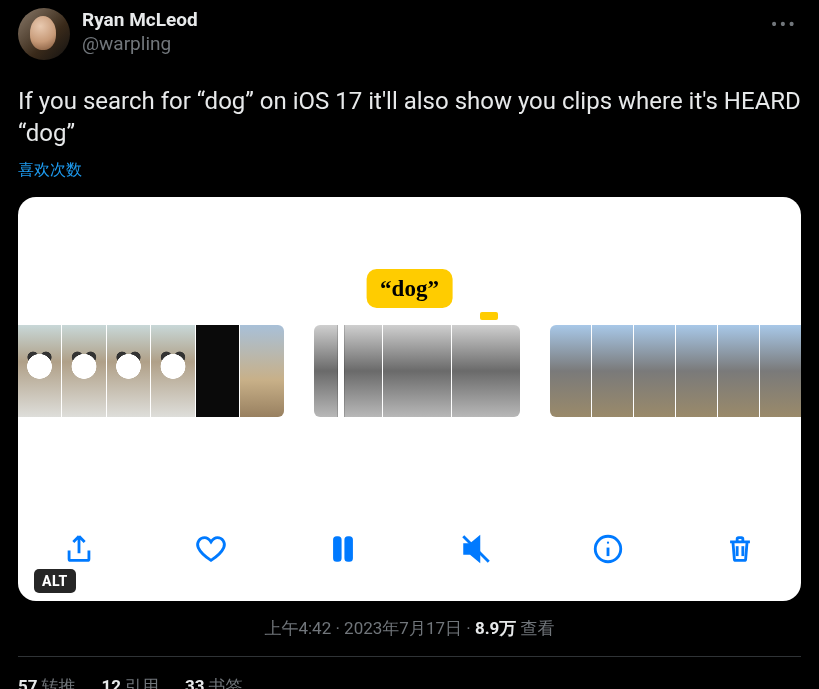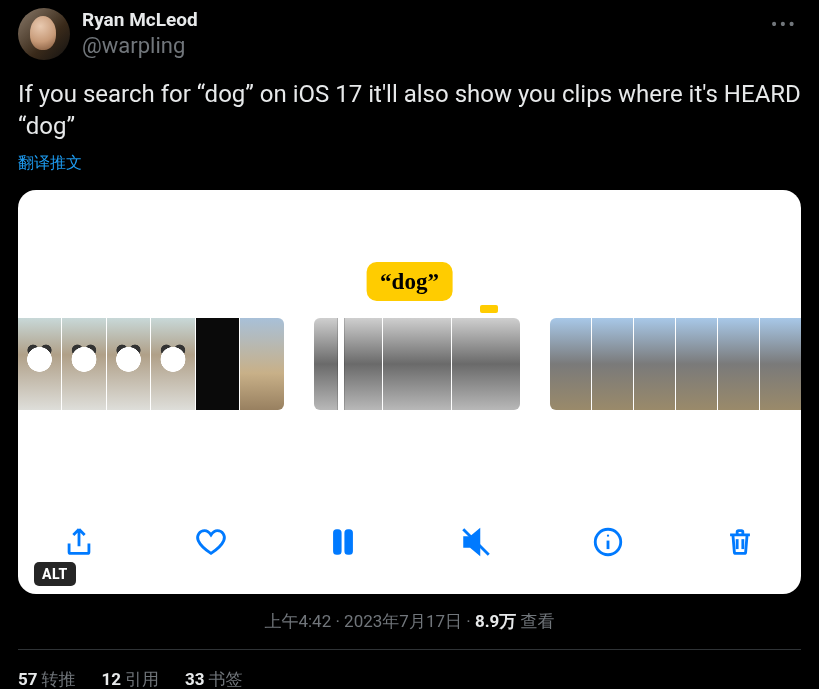--- a/index.html
+++ b/index.html
@@ -3,23 +3,23 @@
 <meta charset="utf-8">
 <style>
   * { box-sizing: border-box; margin: 0; padding: 0; }
   html, body { width: 819px; height: 689px; background: #000; color: #e7e9ea; font-family: -apple-system, BlinkMacSystemFont, "Segoe UI", Roboto, Helvetica, Arial, sans-serif; overflow: hidden; }
   .tweet { padding: 8px 18px 0 18px; position: relative; }
   .header { display: flex; align-items: flex-start; }
   .avatar { width: 52px; height: 52px; border-radius: 50%; background: linear-gradient(135deg,#8a7a6a 0%, #3a2a1a 60%, #111 100%); flex-shrink: 0; overflow:hidden; position:relative; }
   .avatar::after{content:"";position:absolute;left:12px;top:8px;width:26px;height:34px;border-radius:50% 50% 45% 45%;background:radial-gradient(circle at 40% 30%, #e8c9b0 0%, #c79a78 55%, #7a5236 100%);}
   .names { margin-left: 12px; line-height: 1.25; }
   .display-name { font-weight: 700; font-size: 19px; color: #e7e9ea; }
-  .handle { font-size: 22px; color: #71767b; }
+  .handle { font-size: 19px; color: #71767b; }
   .more { position: absolute; right: 22px; top: 12px; color: #71767b; font-size: 20px; letter-spacing: 2px; cursor: pointer; }
-  .body-text { margin-top: 18px; font-size: 24px; line-height: 1.35; color: #e7e9ea; font-weight: 400; }
+  .body-text { margin-top: 25px; font-size: 24px; line-height: 1.35; color: #e7e9ea; font-weight: 400; }
   .translate { margin-top: 10px; color: #1d9bf0; font-size: 16px; cursor: pointer; }
   .media-card { margin-top: 16px; background: #fff; border-radius: 18px; overflow: hidden; position: relative; height: 404px; }
   .tooltip { position: absolute; left: 50%; transform: translateX(-50%); top: 72px; background: #ffcc00; color: #000; font-weight: 700; font-size: 23px; padding: 6px 14px; border-radius: 10px; }
   .tooltip .q { font-family: Georgia, serif; }
   .marker { position:absolute; left:59%; top:115px; width:18px; height:8px; background:#ffcc00; border-radius:2px; }
   .strip { position: absolute; top: 128px; left: 0; right: 0; height: 92px; display: flex; gap: 30px; padding: 0 0; }
   .clip { height: 92px; display: flex; gap: 1px; border-radius: 6px; overflow: hidden; }
   .clip.a { width: 270px; margin-left: 0; border-top-left-radius:0; border-bottom-left-radius:0;}
   .clip.b { width: 210px; position:relative; }
   .clip.c { width: 255px; border-top-right-radius:0; border-bottom-right-radius:0; }
@@ -52,21 +52,21 @@
     <div class="avatar"></div>
     <div class="names">
       <div class="display-name">Ryan McLeod</div>
       <div class="handle">@warpling</div>
     </div>
     <div class="more">•••</div>
   </div>
 
   <div class="body-text">If you search for “dog” on iOS 17 it'll also show you clips where it's HEARD “dog”</div>
 
-  <div class="translate">翻译推文</div>
+  <div class="translate">喜欢次数</div>
 
   <div class="media-card">
     <div class="tooltip"><span class="q">“dog”</span></div>
     <div class="marker"></div>
 
     <div class="strip">
       <div class="clip a">
         <div class="frame dog"></div>
           <div class="frame dog"></div>
           <div class="frame dog"></div>

